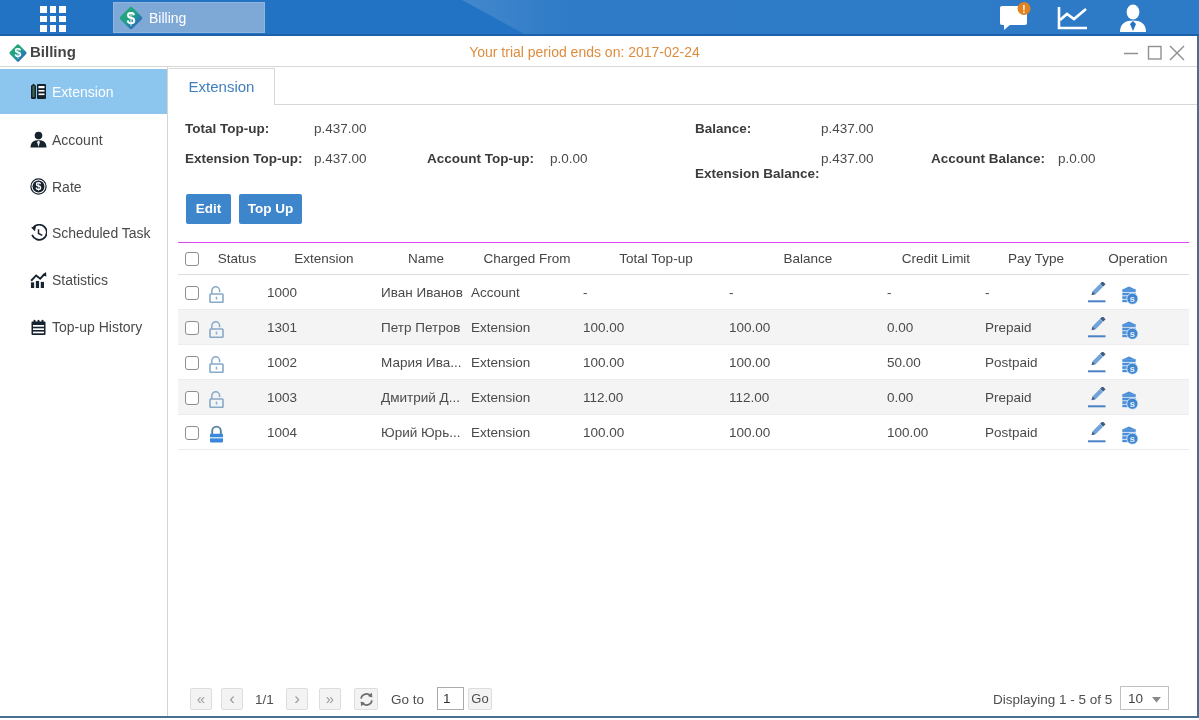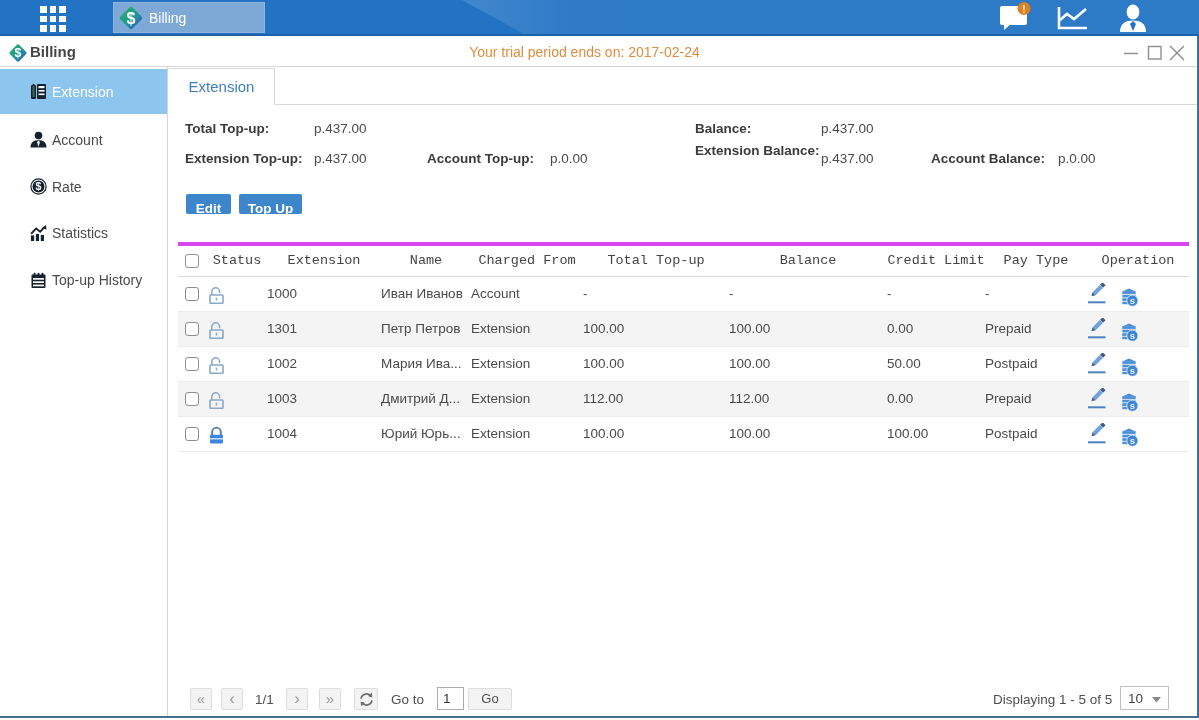--- a/index.html
+++ b/index.html
@@ -30,27 +30,27 @@
 .mi.sel { background:#8cc6ef; color:#fdfeff; }
 
 
 #content { position:absolute; left:169px; top:67px; width:1028px; height:649px; background:#fff; }
 #tab { position:absolute; left:0px; top:1px; width:106px; height:37px; border-top:1px solid #d8d8d8; border-right:1px solid #d8d8d8; text-align:center; line-height:35px; font-size:15px; color:#3f7fc1; background:#fff; }
 #tabline { position:absolute; left:106px; top:37px; width:922px; height:1px; background:#d8d8d8; }
 
 .lab { position:absolute; font-size:13.5px; font-weight:bold; color:#3b3b3b; white-space:nowrap; }
 .val { position:absolute; font-size:13.5px; color:#4a4a4a; white-space:nowrap; }
 
-.btn { position:absolute; top:127px; height:20px; background:#3d86cb; color:#fff; font-size:13.5px; font-weight:bold; text-align:center; line-height:30px; border-radius:2px; }
+.btn { position:absolute; top:127px; height:30px; background:#3d86cb; color:#fff; font-size:13.5px; font-weight:bold; text-align:center; line-height:30px; border-radius:2px; }
 
 
 #tbl { position:absolute; left:9px; top:175px; width:1011px; border-collapse:collapse; table-layout:fixed; }
 #tbl th { height:32px; font-size:13.5px; font-weight:normal; color:#444; text-align:center; }
 #tbl td { height:35px; font-size:13.5px; color:#4a4a4a; text-align:left; }
-#tbl thead tr { border-top:4px solid #d946ef; border-bottom:1px solid #dcdcdc;font-family:Liberation Mono, monospace; }
+#tbl thead tr { border-top:1px solid #d946ef; border-bottom:1px solid #dcdcdc; }
 #tbl tbody tr { border-bottom:1px solid #ececec; }
 #tbl tbody tr.alt { background:#f4f4f4; }
 .cb { display:inline-block; width:14px; height:14px; border:1px solid #8e8e8e; border-radius:3px; background:#fff; vertical-align:middle; }
 
 
 #footer { position:absolute; left:169px; top:683px; width:1028px; height:33px; background:#fff; }
 .pbtn { position:absolute; top:5px; width:22px; height:22px; background:#f3f3f3; border:1px solid #ddd; border-radius:2px; color:#9a9a9a; text-align:center; line-height:20px; font-size:15px; }
 .ptxt { position:absolute; top:9px; font-size:13.5px; color:#4f4f4f; white-space:nowrap; }
 
 #winborder { position:absolute; left:0; top:36px; width:1199px; height:682px; border-right:2px solid #48708e; border-bottom:2px solid #48708e; pointer-events:none; }
@@ -159,20 +159,30 @@
         <circle cx="8.5" cy="8.5" r="7.6" fill="none" stroke="#16222e" stroke-width="1.2"></circle>
         <circle cx="8.5" cy="8.5" r="6" fill="#16222e"></circle>
         <text x="8.5" y="12.4" font-size="10.5" font-weight="bold" fill="#fff" text-anchor="middle" font-family="Liberation Sans">$</text>
       </svg>
     </span>
     <span class="lb">Rate</span>
   </div>
   <div class="mi">
     <span class="ic">
       <svg width="18" height="18" viewBox="0 0 18 18">
+        <path d="M3.2 3.6 A8 8 0 1 1 2.2 11" fill="none" stroke="#16222e" stroke-width="1.8"></path>
+        <path d="M6.5 1.2 L1.2 3.2 L5.2 7.2 Z" fill="#16222e"></path>
+        <path d="M9 5 L9 9.5 L13 11.5" fill="none" stroke="#16222e" stroke-width="1.6"></path>
+      </svg>
+    </span>
+    <span class="lb">Scheduled Task</span>
+  </div>
+  <div class="mi">
+    <span class="ic">
+      <svg width="18" height="18" viewBox="0 0 18 18">
         <rect x="1" y="11.5" width="3.4" height="6" fill="#16222e"></rect>
         <rect x="6.2" y="10" width="3.4" height="7.5" fill="#16222e"></rect>
         <rect x="11.4" y="11" width="3.4" height="6.5" fill="#16222e"></rect>
         <path d="M1.2 9.8 L6.5 4.2 L10.8 7.6 L15.6 2.6" fill="none" stroke="#16222e" stroke-width="2"></path>
         <path d="M16.9 0.6 L17.4 5.4 L12.6 4 Z" fill="#16222e"></path>
       </svg>
     </span>
     <span class="lb">Statistics</span>
   </div>
   <div class="mi">
@@ -197,21 +207,21 @@
 
   <div class="lab" style="left:16px;top:54px">Total Top-up:</div>
   <div class="val" style="left:145px;top:54px">р.437.00</div>
   <div class="lab" style="left:526px;top:54px">Balance:</div>
   <div class="val" style="left:652px;top:54px">р.437.00</div>
 
   <div class="lab" style="left:16px;top:84px">Extension Top-up:</div>
   <div class="val" style="left:145px;top:84px">р.437.00</div>
   <div class="lab" style="left:258px;top:84px">Account Top-up:</div>
   <div class="val" style="left:381px;top:84px">р.0.00</div>
-  <div class="lab" style="left:526px;top:76px">Extension Balance:</div>
+  <div class="lab" style="left:526px;top:99px">Extension Balance:</div>
   <div class="val" style="left:652px;top:84px">р.437.00</div>
   <div class="lab" style="left:762px;top:84px">Account Balance:</div>
   <div class="val" style="left:889px;top:84px">р.0.00</div>
 
   <div class="btn" style="left:17px;width:45px">Edit</div>
   <div class="btn" style="left:70px;width:63px">Top Up</div>
 
   <table id="tbl">
     <colgroup>
       <col style="width:29px">
@@ -408,21 +418,21 @@
   <div class="pbtn" style="left:185px;width:24px">
     <svg width="15" height="15" viewBox="0 0 15 15" style="margin-top:3px">
       <path d="M12.9 8.4 a5.5 5.5 0 0 1 -10 2.2" fill="none" stroke="#6e6e6e" stroke-width="1.8"></path>
       <path d="M2.1 6.6 a5.5 5.5 0 0 1 10 -2.2" fill="none" stroke="#6e6e6e" stroke-width="1.8"></path>
       <path d="M12.9 0.8 L13.3 5.6 L8.9 4.0 Z" fill="#6e6e6e"></path>
       <path d="M2.1 14.2 L1.7 9.4 L6.1 11.0 Z" fill="#6e6e6e"></path>
     </svg>
   </div>
   <div class="ptxt" style="left:222px">Go to</div>
   <div class="abs" style="left:268px;top:4px;width:27px;height:23px;border:1px solid #ababab;background:#fff;font-size:13.5px;color:#333;line-height:21px;padding-left:5px">1</div>
-  <div class="pbtn" style="left:299px;width:44px;color:#4f4f4f;font-size:13px">Go</div>
+  <div class="pbtn" style="left:299px;width:24px;color:#4f4f4f;font-size:13px">Go</div>
   <div class="ptxt" style="left:824px">Displaying 1 - 5 of 5</div>
   <div class="abs" style="left:951px;top:3px;width:49px;height:24px;border:1px solid #c0c0c0;background:#fff">
     <span style="position:absolute;left:7px;top:4px;font-size:13.5px;color:#444">10</span>
     <svg style="position:absolute;right:7px;top:10px" width="9" height="6" viewBox="0 0 9 6">
         <path d="M0 0 L9 0 L4.5 5.5 Z" fill="#8a8a8a"></path>
       </svg>
   </div>
 </div>
 
 <div id="winborder"></div>

